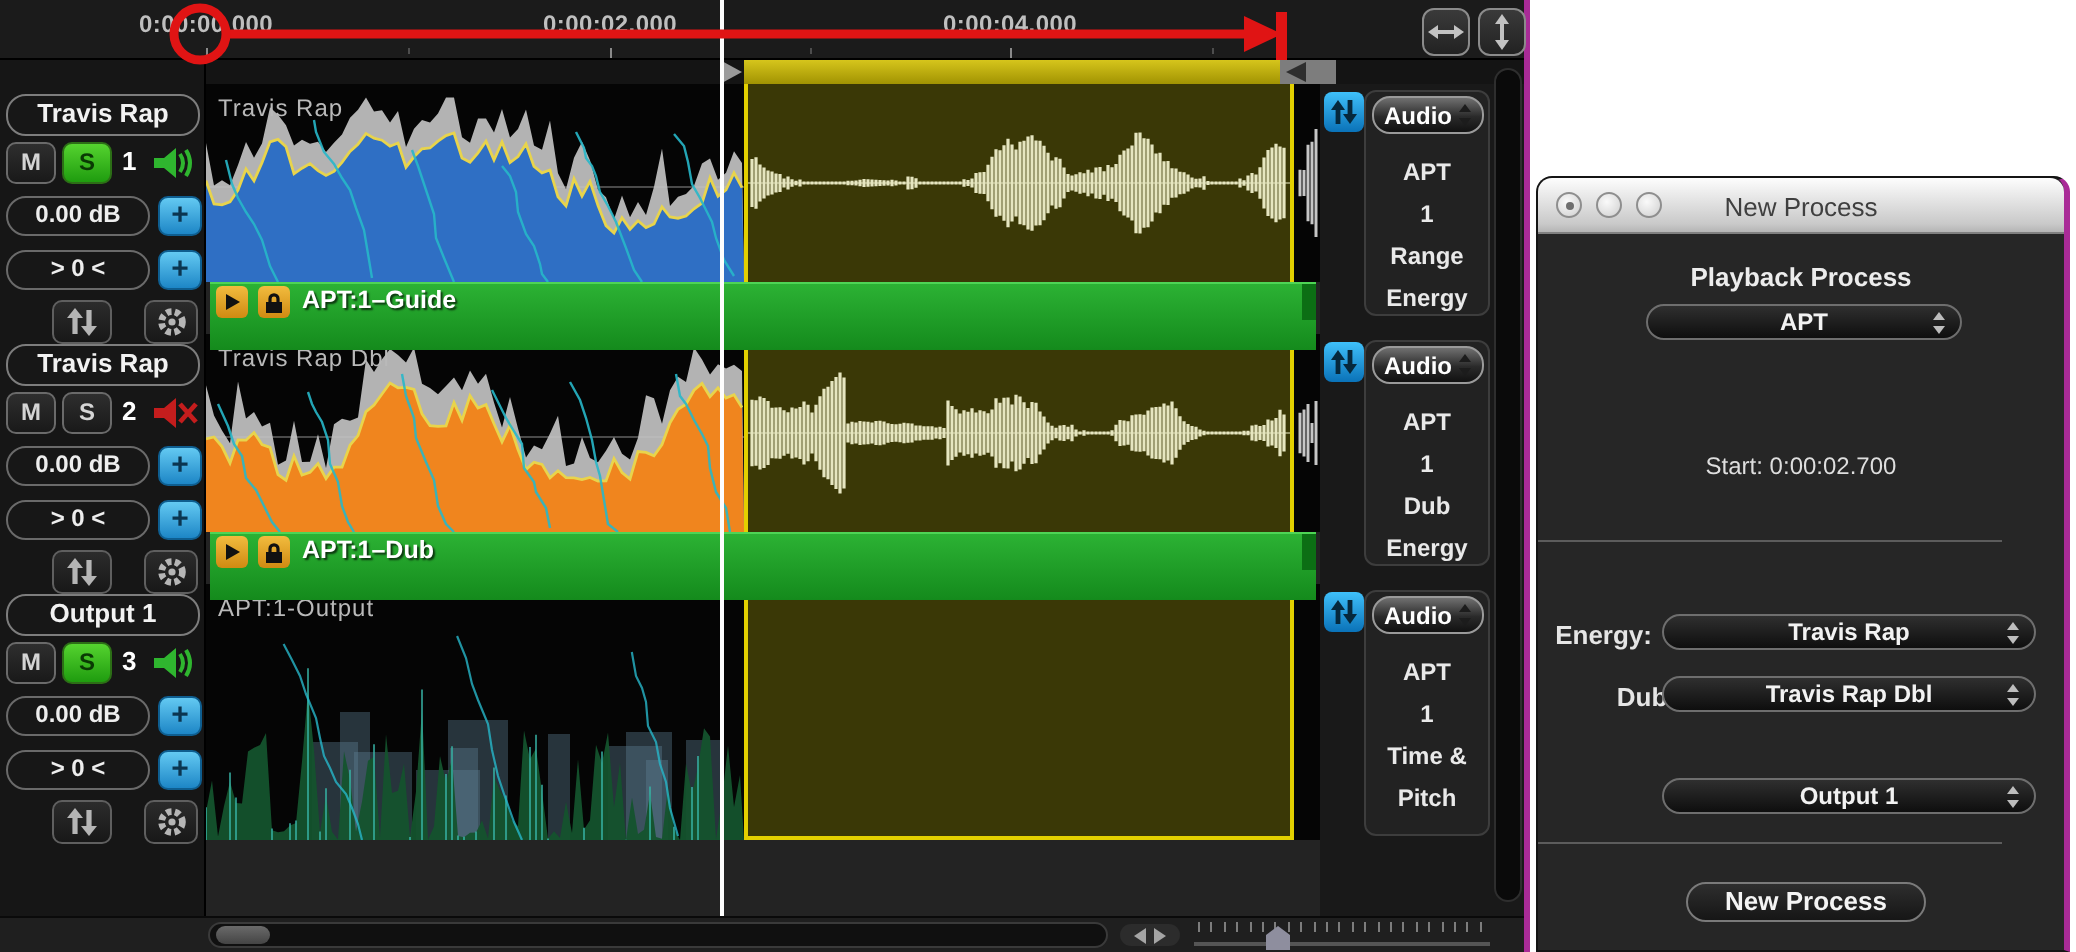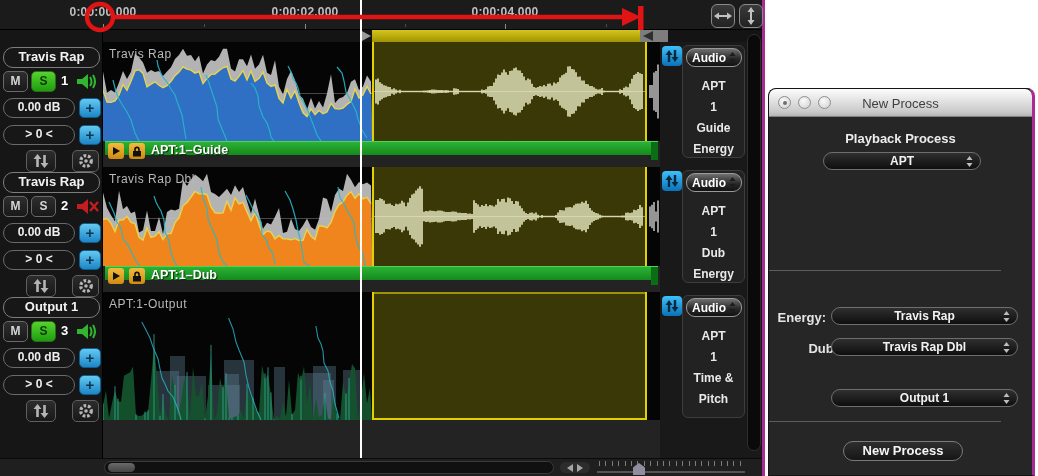--- a/index.html
+++ b/index.html
@@ -25,21 +25,21 @@
     background:linear-gradient(#3a3a3a,#222);display:flex;align-items:center;justify-content:center;}
 
   .tracks-bg{position:absolute;left:103px;top:42px;width:557px;height:416px;background:#232323;}
   .right-bg{position:absolute;left:660px;top:42px;width:102px;height:416px;background:#191919;}
   .header-col{position:absolute;left:0;top:30px;width:103px;height:428px;background:#161616;border-right:1px solid #000;}
 
   .lane{position:absolute;left:103px;background:#060606;}
   .lane svg{position:absolute;left:0;top:0;}
   .lane-label{position:absolute;left:6px;top:5px;color:#b9b9b9;font-size:12px;letter-spacing:.5px;z-index:3;}
 
-  .clip-bar{position:absolute;left:105px;width:553px;height:14px;z-index:4;
+  .clip-bar{position:absolute;left:105px;width:553px;height:34px;z-index:4;
     background:linear-gradient(#2cb234,#148a1c);border-top:1px solid #4ed455;}
   .clip-cap{position:absolute;right:0;top:0;width:7px;height:18px;background:#0c6e14;}
   .clip-ico{position:absolute;top:1px;width:16px;height:16px;border-radius:3px;
     background:linear-gradient(#f2bc3e,#cf8a12);display:flex;align-items:center;justify-content:center;}
   .clip-text{position:absolute;left:46px;top:1px;color:#fff;font-size:12.5px;font-weight:bold;
     text-shadow:1px 1px 1px rgba(0,0,0,.7);}
 
   
   .thead{position:absolute;left:2px;width:100px;height:126px;}
   .hname{position:absolute;left:1px;top:2px;width:97px;height:21px;border:1.5px solid #7d7d7d;border-radius:10px;
@@ -373,21 +373,21 @@
     <div class="audio-pill">
       <span>Audio</span>
       <svg width="7" height="11">
           <polygon points="3.5,0 6.5,4 0.5,4" fill="#1c1c1c"></polygon>
           <polygon points="0.5,7 6.5,7 3.5,11" fill="#1c1c1c"></polygon>
         </svg>
     </div>
     <div class="panel-lines">
       <div>APT</div>
         <div>1</div>
-      <div>Guide</div>
+      <div>Range</div>
         <div>Energy</div>
     </div>
   </div>
   <div class="panel" style="top:170px;height:113px">
     <div class="updown-blue">
       <svg width="14" height="14">
           <polygon points="4,1 7.5,6 0.5,6" fill="#06283c"></polygon>
           <rect x="2.8" y="6" width="2.4" height="7" fill="#06283c"></rect>
       <polygon points="10,13 13.5,8 6.5,8" fill="#06283c"></polygon>
           <rect x="8.8" y="1" width="2.4" height="7" fill="#06283c"></rect>
@@ -493,20 +493,21 @@
 
   <div class="dlg-h" style="top:42px">Playback Process</div>
   <div class="dropdown" style="left:54px;top:63px;width:158px">
     <span>APT</span>
     <svg class="dd-arrows" width="7" height="11">
         <polygon points="3.5,0 6.5,4 0.5,4" fill="#bdbdbd"></polygon>
         <polygon points="0.5,7 6.5,7 3.5,11" fill="#bdbdbd"></polygon>
       </svg>
   </div>
 
+  <div class="dlg-text" style="top:137px">Start: 0:00:02.700</div>
 
   <div class="divider" style="top:181px"></div>
 
   <span class="dlg-label" style="left:0;top:221px">Energy:</span>
   <div class="dropdown" style="left:62px;top:218px;width:187px">
     <span>Travis Rap</span>
     <svg class="dd-arrows" width="7" height="11">
         <polygon points="3.5,0 6.5,4 0.5,4" fill="#bdbdbd"></polygon>
         <polygon points="0.5,7 6.5,7 3.5,11" fill="#bdbdbd"></polygon>
       </svg>

